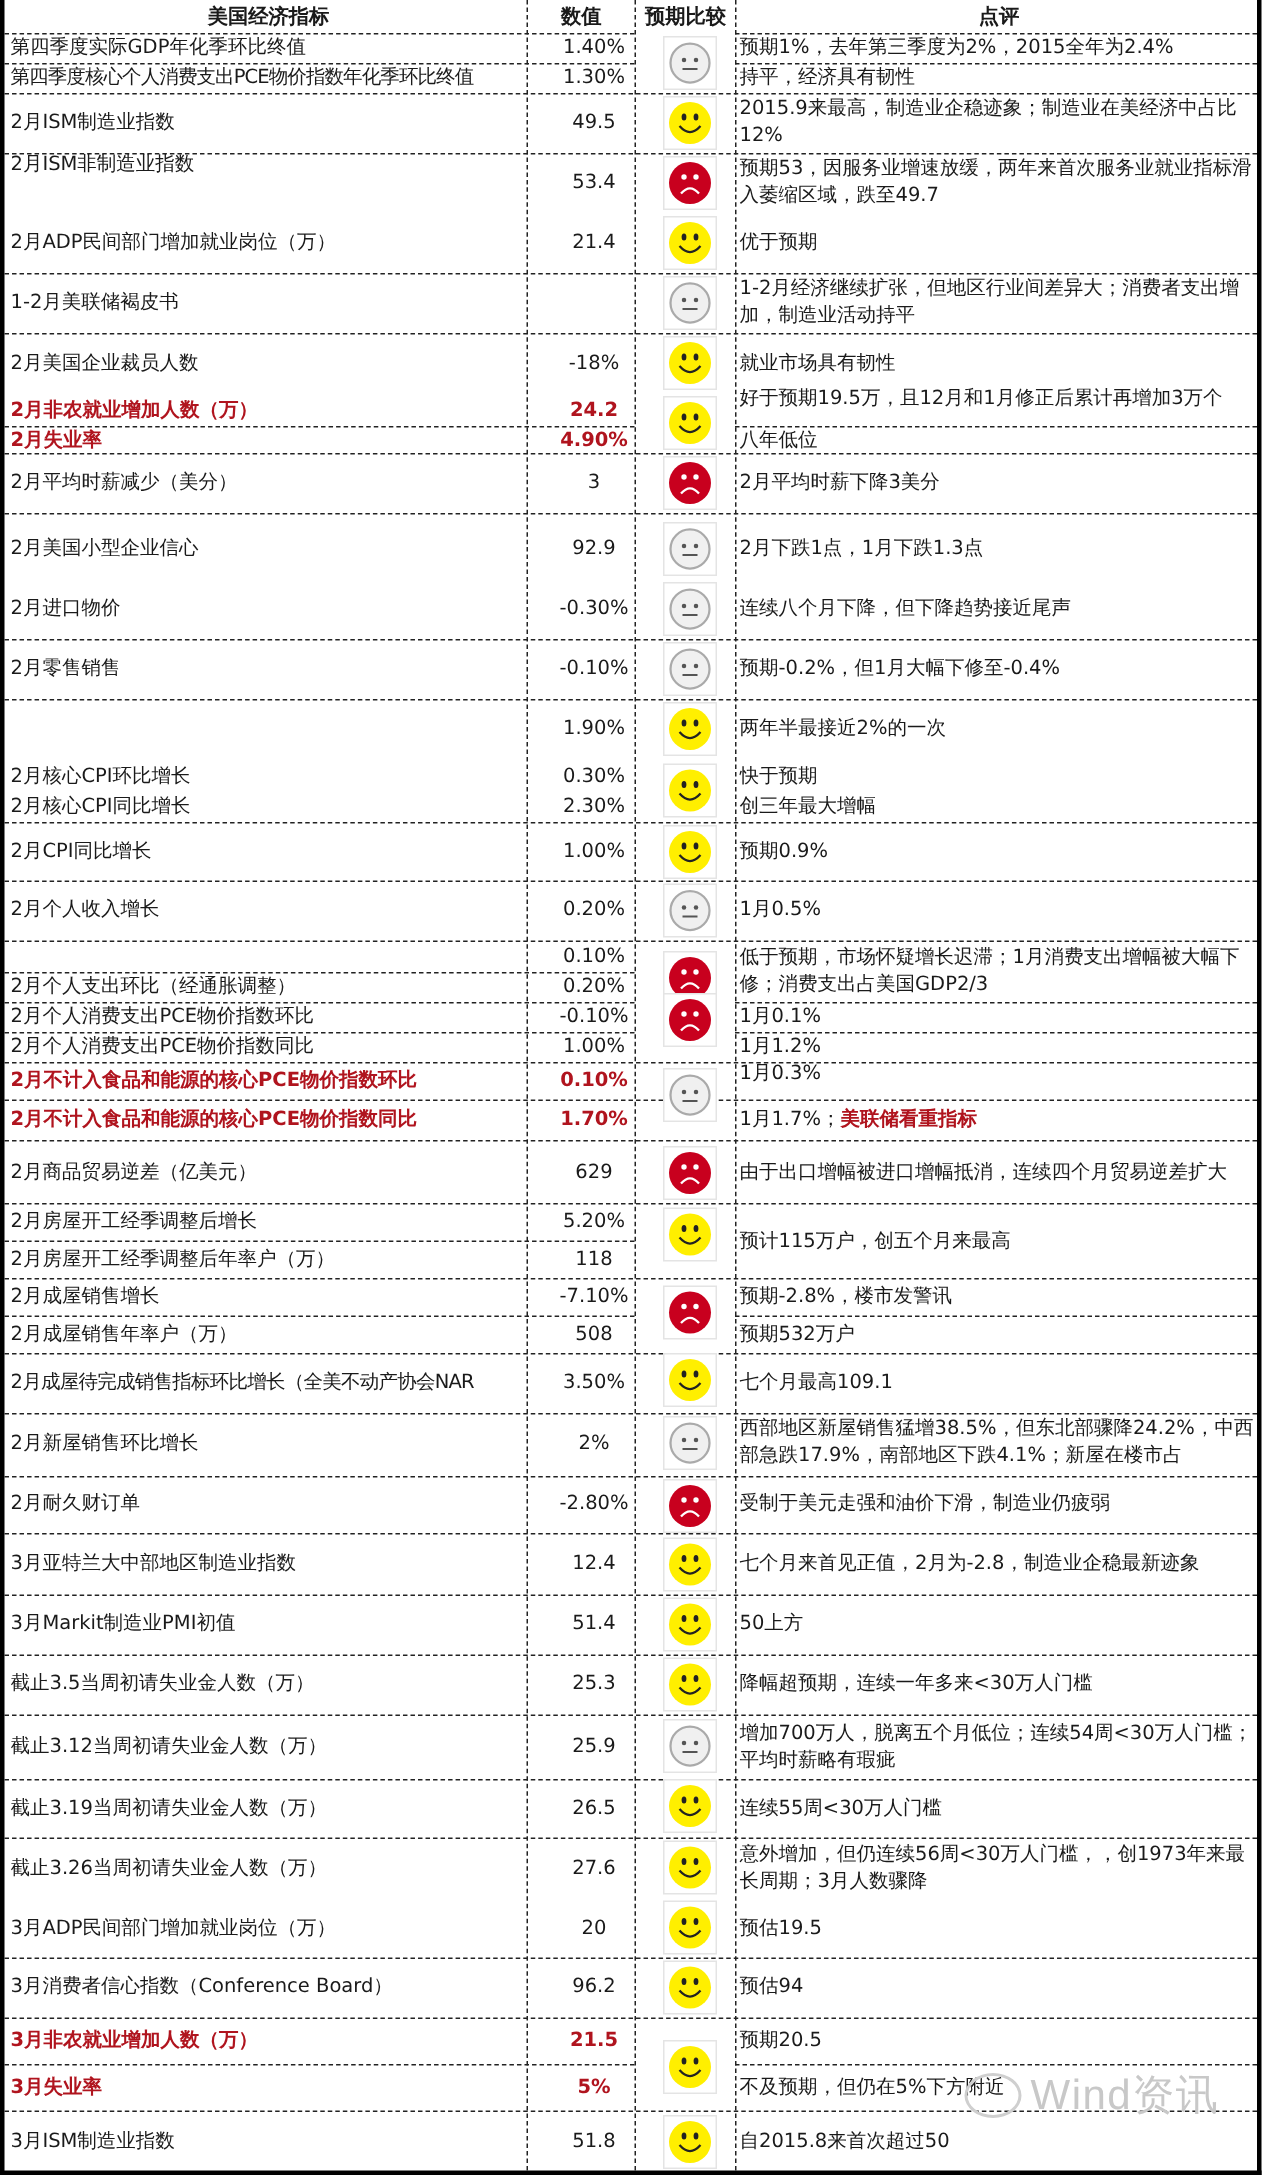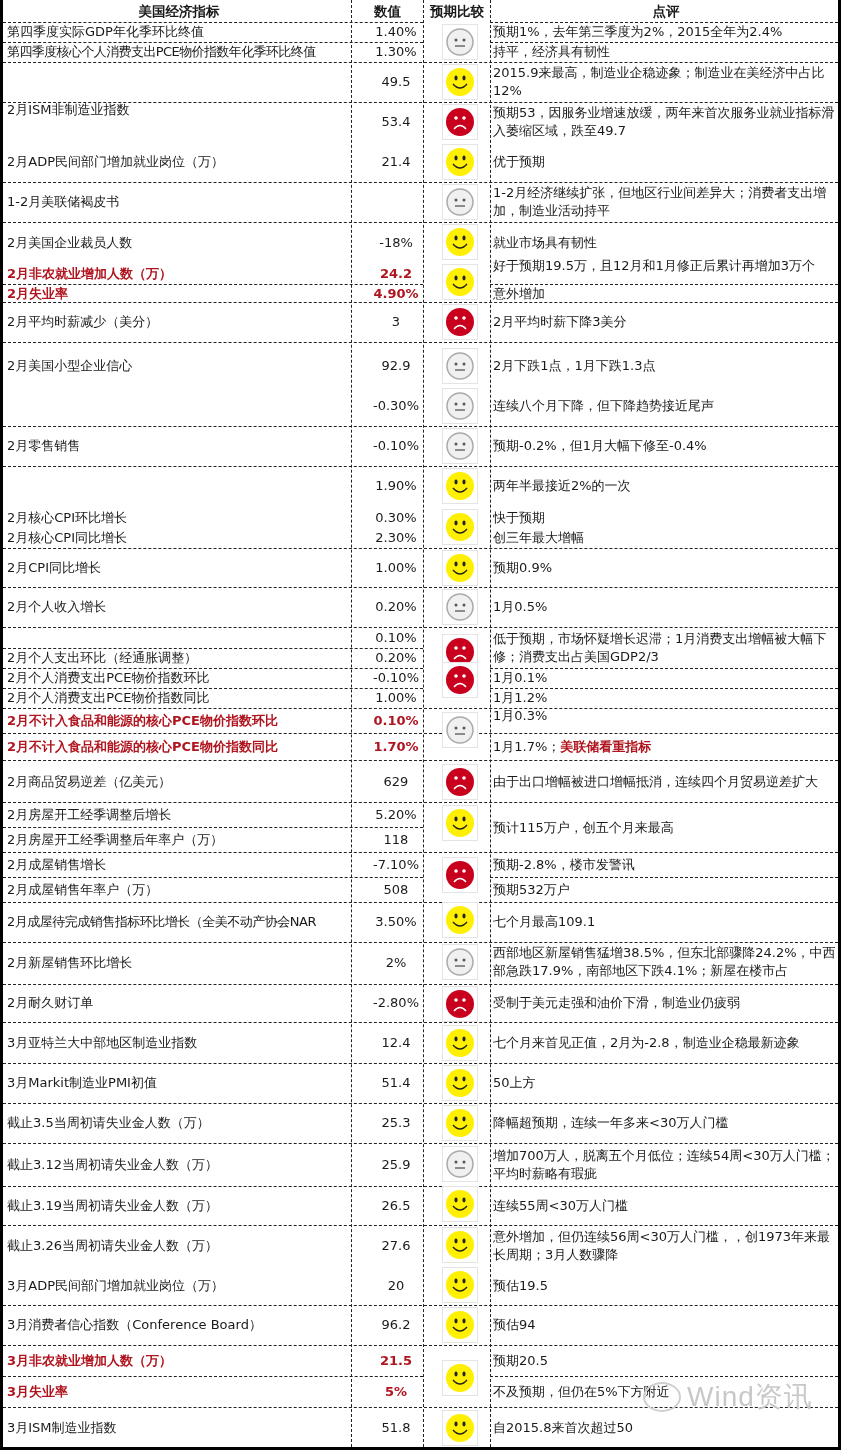--- a/index.html
+++ b/index.html
@@ -83,37 +83,39 @@
   <div class="hline h-sub-left" style="top:827px;width:420px"></div>
   <div class="hline h-sub-left" style="top:877px;width:420px"></div>
   <div class="hline" style="top:877px;left:487px"></div>
   <div class="hline h-sub-left" style="top:1376px;width:420px"></div>
   <div class="hline" style="top:1376px;left:487px"></div>
 
   <div class="cell ind" style="top:22px;height:20px">第四季度实际GDP年化季环比终值</div>
   <div class="cell val" style="top:22px;height:20px">1.40%</div>
   <div class="cell ind" style="top:42px;height:20px;letter-spacing:-0.6px">第四季度核心个人消费支出PCE物价指数年化季环比终值</div>
   <div class="cell val" style="top:42px;height:20px">1.30%</div>
+  <div class="cell ind" style="top:62px;height:40px">2月ISM制造业指数</div>
   <div class="cell val" style="top:62px;height:40px">49.5</div>
   <div class="cell ind" style="top:90px;height:40px">2月ISM非制造业指数</div>
   <div class="cell val" style="top:102px;height:40px">53.4</div>
   <div class="cell ind" style="top:142px;height:40px">2月ADP民间部门增加就业岗位（万）</div>
   <div class="cell val" style="top:142px;height:40px">21.4</div>
   <div class="cell ind" style="top:182px;height:40px">1-2月美联储褐皮书</div>
   <div class="cell val" style="top:182px;height:40px"></div>
   <div class="cell ind" style="top:222px;height:42px">2月美国企业裁员人数</div>
   <div class="cell val" style="top:222px;height:42px">-18%</div>
   <div class="cell ind red" style="top:264px;height:20px">2月非农就业增加人数（万）</div>
   <div class="cell val red" style="top:264px;height:20px">24.2</div>
   <div class="cell ind red" style="top:284px;height:20px">2月失业率</div>
   <div class="cell val red" style="top:284px;height:20px">4.90%</div>
   <div class="cell ind" style="top:302px;height:40px">2月平均时薪减少（美分）</div>
   <div class="cell val" style="top:302px;height:40px">3</div>
   <div class="cell ind" style="top:346px;height:40px">2月美国小型企业信心</div>
   <div class="cell val" style="top:346px;height:40px">92.9</div>
+  <div class="cell ind" style="top:386px;height:40px">2月进口物价</div>
   <div class="cell val" style="top:386px;height:40px">-0.30%</div>
   <div class="cell ind" style="top:426px;height:40px">2月零售销售</div>
   <div class="cell val" style="top:426px;height:40px">-0.10%</div>
   <div class="cell val" style="top:466px;height:40px">1.90%</div>
   <div class="cell ind" style="top:508px;height:20px">2月核心CPI环比增长</div>
   <div class="cell val" style="top:508px;height:20px">0.30%</div>
   <div class="cell ind" style="top:528px;height:20px">2月核心CPI同比增长</div>
   <div class="cell val" style="top:528px;height:20px">2.30%</div>
   <div class="cell ind" style="top:548px;height:39px">2月CPI同比增长</div>
   <div class="cell val" style="top:548px;height:39px">1.00%</div>
@@ -170,21 +172,21 @@
   <div class="cell val" style="top:1408px;height:40px">51.8</div>
 
   <div class="cell cmt" style="top:22px;height:20px">预期1%，去年第三季度为2%，2015全年为2.4%</div>
   <div class="cell cmt" style="top:42px;height:20px">持平，经济具有韧性</div>
   <div class="cell cmt" style="top:62px;height:40px">2015.9来最高，制造业企稳迹象；制造业在美经济中占比12%</div>
   <div class="cell cmt" style="top:102px;height:40px">预期53，因服务业增速放缓，两年来首次服务业就业指标滑入萎缩区域，跌至49.7</div>
   <div class="cell cmt" style="top:142px;height:40px">优于预期</div>
   <div class="cell cmt" style="top:182px;height:40px">1-2月经济继续扩张，但地区行业间差异大；消费者支出增加，制造业活动持平</div>
   <div class="cell cmt" style="top:222px;height:42px">就业市场具有韧性</div>
   <div class="cell cmt" style="top:256px;height:20px;white-space:nowrap">好于预期19.5万，且12月和1月修正后累计再增加3万个</div>
-  <div class="cell cmt" style="top:284px;height:20px">意外增加</div>
+  <div class="cell cmt" style="top:284px;height:20px">八年低位</div>
   <div class="cell cmt" style="top:302px;height:40px">2月平均时薪下降3美分</div>
   <div class="cell cmt" style="top:346px;height:40px">2月下跌1点，1月下跌1.3点</div>
   <div class="cell cmt" style="top:386px;height:40px">连续八个月下降，但下降趋势接近尾声</div>
   <div class="cell cmt" style="top:426px;height:40px">预期-0.2%，但1月大幅下修至-0.4%</div>
   <div class="cell cmt" style="top:466px;height:40px">两年半最接近2%的一次</div>
   <div class="cell cmt" style="top:528px;height:20px">创三年最大增幅</div>
   <div class="cell cmt" style="top:508px;height:20px">快于预期</div>
   <div class="cell cmt" style="top:548px;height:39px">预期0.9%</div>
   <div class="cell cmt" style="top:587px;height:40px">1月0.5%</div>
   <div class="cell cmt" style="top:628px;height:40px">低于预期，市场怀疑增长迟滞；1月消费支出增幅被大幅下修；消费支出占美国GDP2/3</div>

